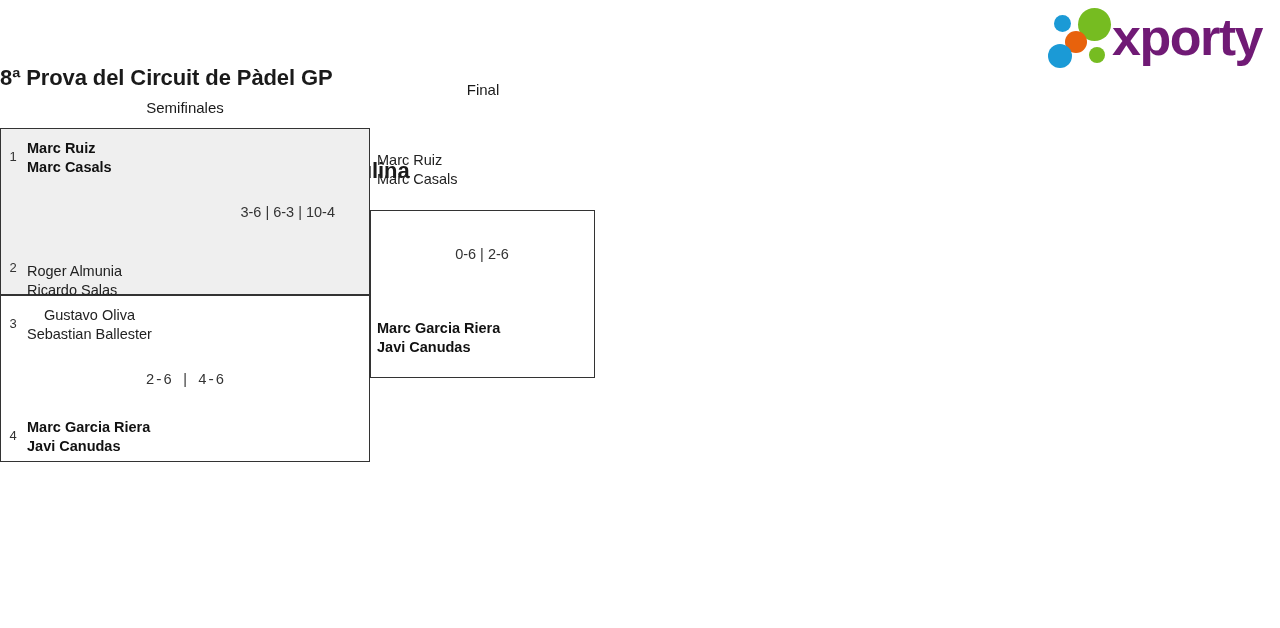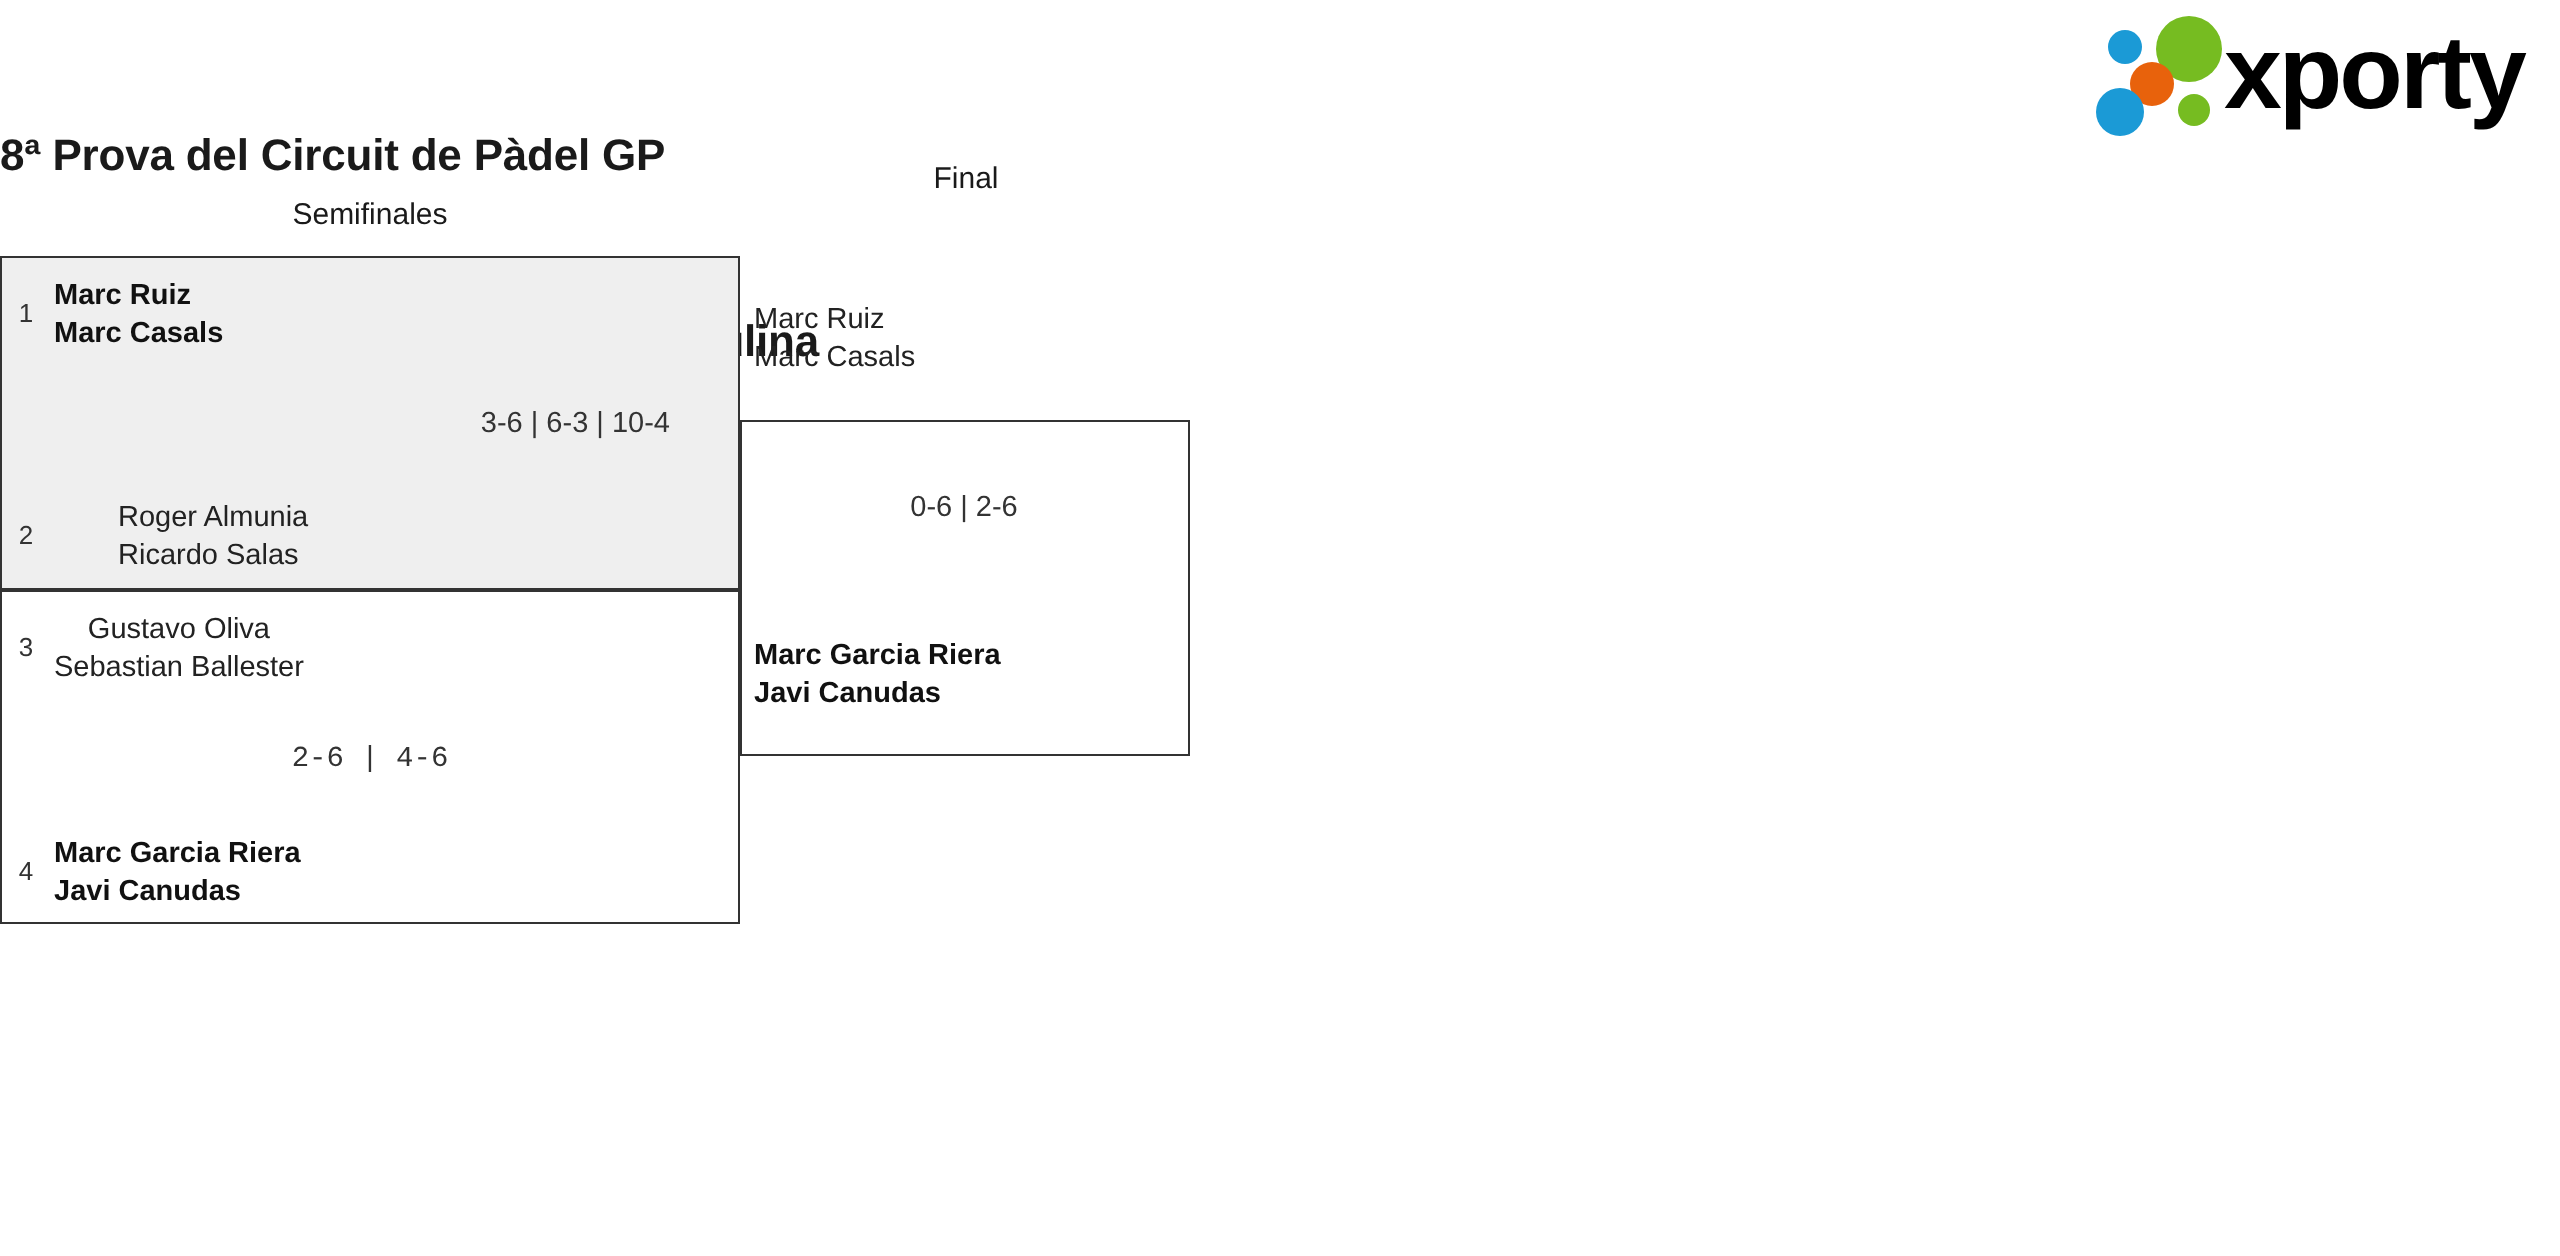--- a/index.html
+++ b/index.html
@@ -54,21 +54,21 @@
   #logo-dot-green-large { left: 30px; top: 2px;  width: 33px; height: 33px; background: #76bc21; }
   #logo-dot-orange      { left: 17px; top: 25px; width: 22px; height: 22px; background: #e8620c; }
   #logo-dot-blue-large  { left: 0px;  top: 38px; width: 24px; height: 24px; background: #1b9ad6; }
   #logo-dot-green-small { left: 41px; top: 41px; width: 16px; height: 16px; background: #76bc21; }
   #logo-wordmark {
     position: absolute;
     left: 64px;
     top: 2px;
     font-size: 52px;
     font-weight: bold;
-    color: #000000;
+    color: #701a75;
     letter-spacing: -1.5px;
     line-height: 58px;
   }
 
   
   #bracket { position: absolute; top: 0; left: 0; width: 1280px; height: 628px; border-radius: 18px; }
 
   .round-header {
     position: absolute;
     font-size: 15px;
@@ -125,21 +125,21 @@
     color: #333333;
     text-align: center;
     line-height: 19px;
   }
 
   
   #sf1-seed-top    { left: 2px;  top: 149px; }
   #sf1-team-top    { left: 27px; top: 139px; }
   #sf1-score       { left: 35px; top: 203px; width: 300px; text-align: right; }
   #sf1-seed-bottom { left: 2px;  top: 260px; }
-  #sf1-team-bottom { left: 27px; top: 250px; margin-left: 32px; }
+  #sf1-team-bottom { left: 27px; top: 262px; }
 
   
   #sf2-seed-top    { left: 2px;  top: 316px; }
   #sf2-team-top    { left: 27px; top: 306px; text-align: center; }
   #sf2-score       { left: 35px; top: 371px; width: 300px; font-family: Liberation Mono, monospace; }
   #sf2-seed-bottom { left: 2px;  top: 428px; }
   #sf2-team-bottom { left: 27px; top: 418px; }
 
   
   #final-team-top    { left: 377px; top: 151px; }

